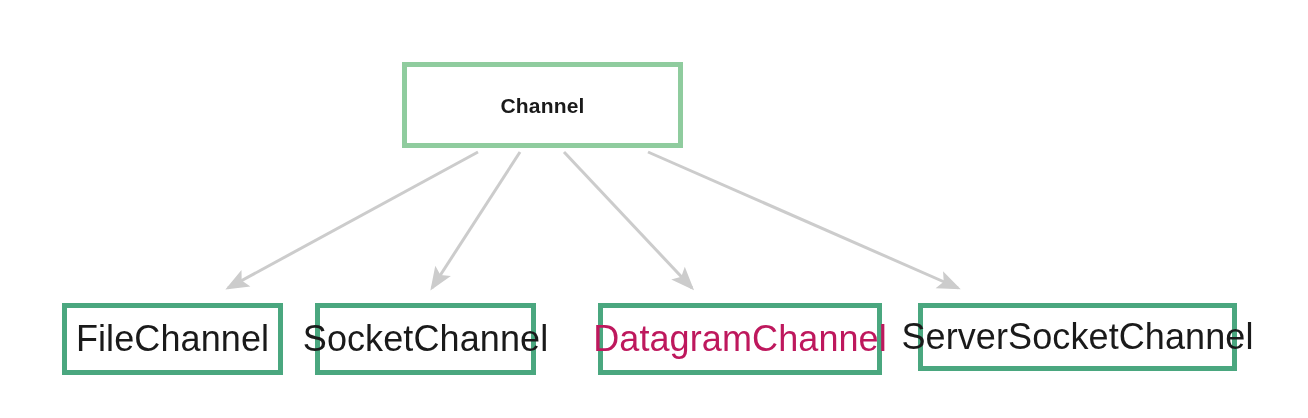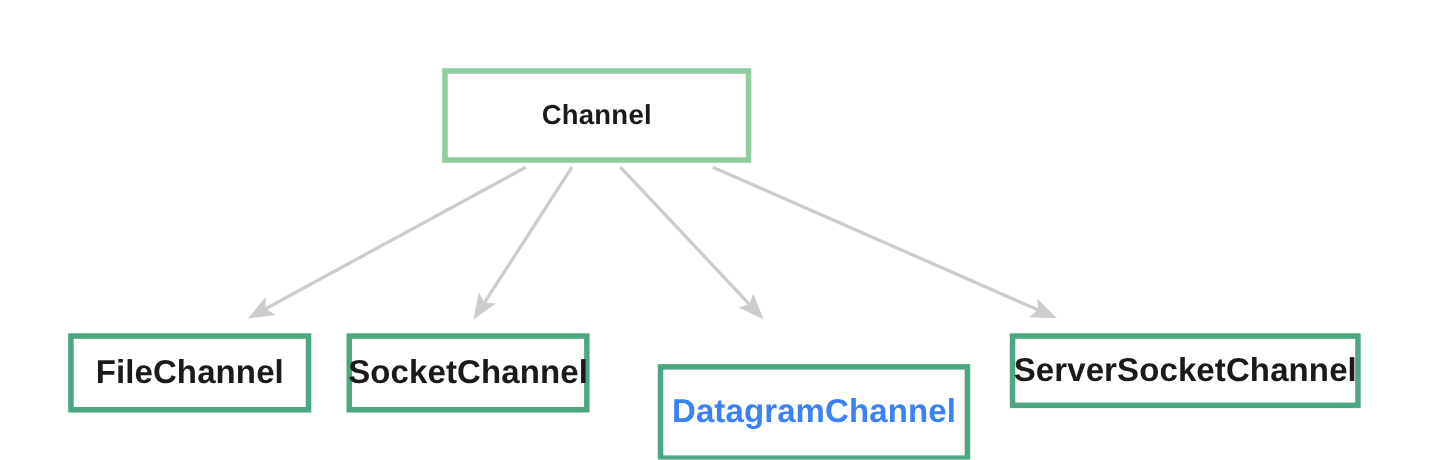--- a/index.html
+++ b/index.html
@@ -33,28 +33,28 @@
     background: #ffffff;
     display: flex;
     align-items: center;
     justify-content: center;
     text-align: center;
     color: #1a1a1a;
     white-space: nowrap;
   }
   .node-root {
     border: 5px solid #701a75;
-    font-size: 25px;
+    font-size: 21px;
     font-weight: bold;
     letter-spacing: 0.2px;
   }
   .node-child {
     border: 5px solid #4aa77f;
-    font-size: 30px;
-    font-weight: bold;
+    font-size: 36px;
+    font-weight: normal;
     letter-spacing: 0.1px;
   }
   .node-label {
     display: block;
     line-height: 1;
   }
 </style>
 </head>
 <body>
 
@@ -77,21 +77,21 @@
   </div>
 
   <div class="node-box node-child" id="node-child-0" style="left: 62px; top: 303px; width: 221px; height: 72px; border-color: rgb(74, 167, 127); color: rgb(26, 26, 26);">
     <span class="node-label">FileChannel</span>
   </div>
 
   <div class="node-box node-child" id="node-child-1" style="left: 315px; top: 303px; width: 221px; height: 72px; border-color: rgb(74, 167, 127); color: rgb(26, 26, 26);">
     <span class="node-label">SocketChannel</span>
   </div>
 
-  <div class="node-box node-child" id="node-child-2" style="left: 598px; top: 303px; width: 284px; height: 88px; border-color: rgb(74, 167, 127); color: #3b82f6; margin-top: 28px;">
+  <div class="node-box node-child" id="node-child-2" style="left: 598px; top: 303px; width: 284px; height: 72px; border-color: rgb(74, 167, 127); color: #be185d;">
     <span class="node-label">DatagramChannel</span>
   </div>
 
   <div class="node-box node-child" id="node-child-3" style="left: 918px; top: 303px; width: 319px; height: 68px; border-color: rgb(74, 167, 127); color: rgb(26, 26, 26);">
     <span class="node-label">ServerSocketChannel</span>
   </div>
 
 </div>
 
 </body></html>

